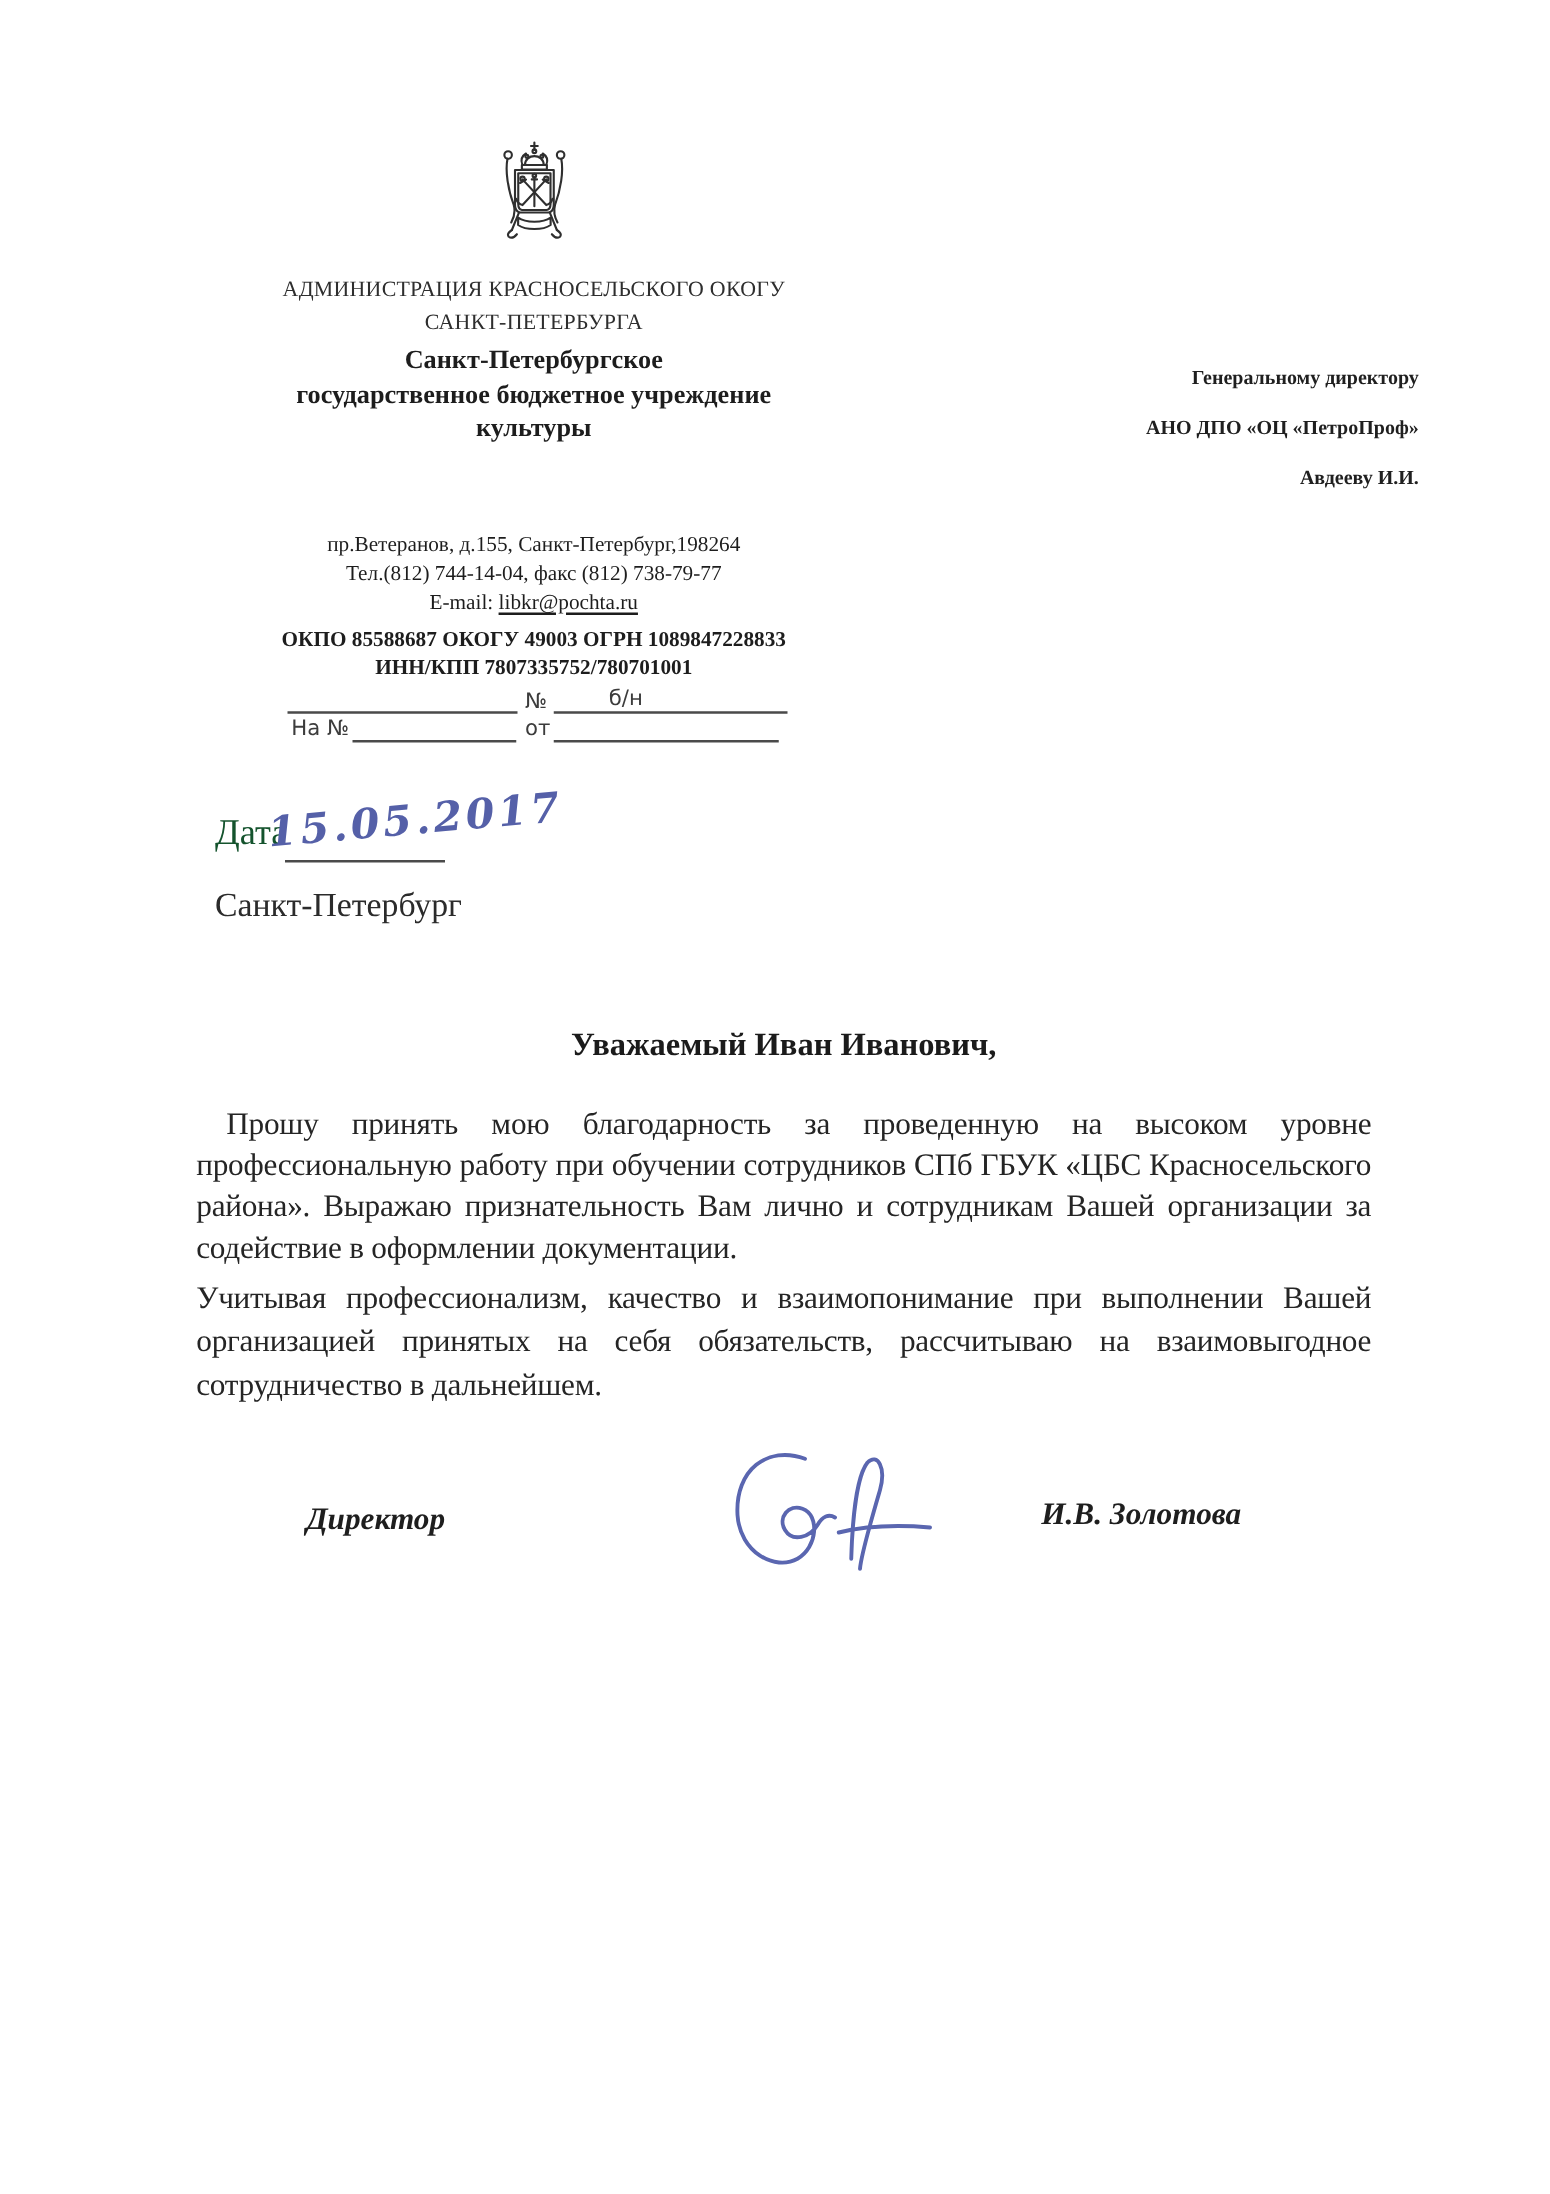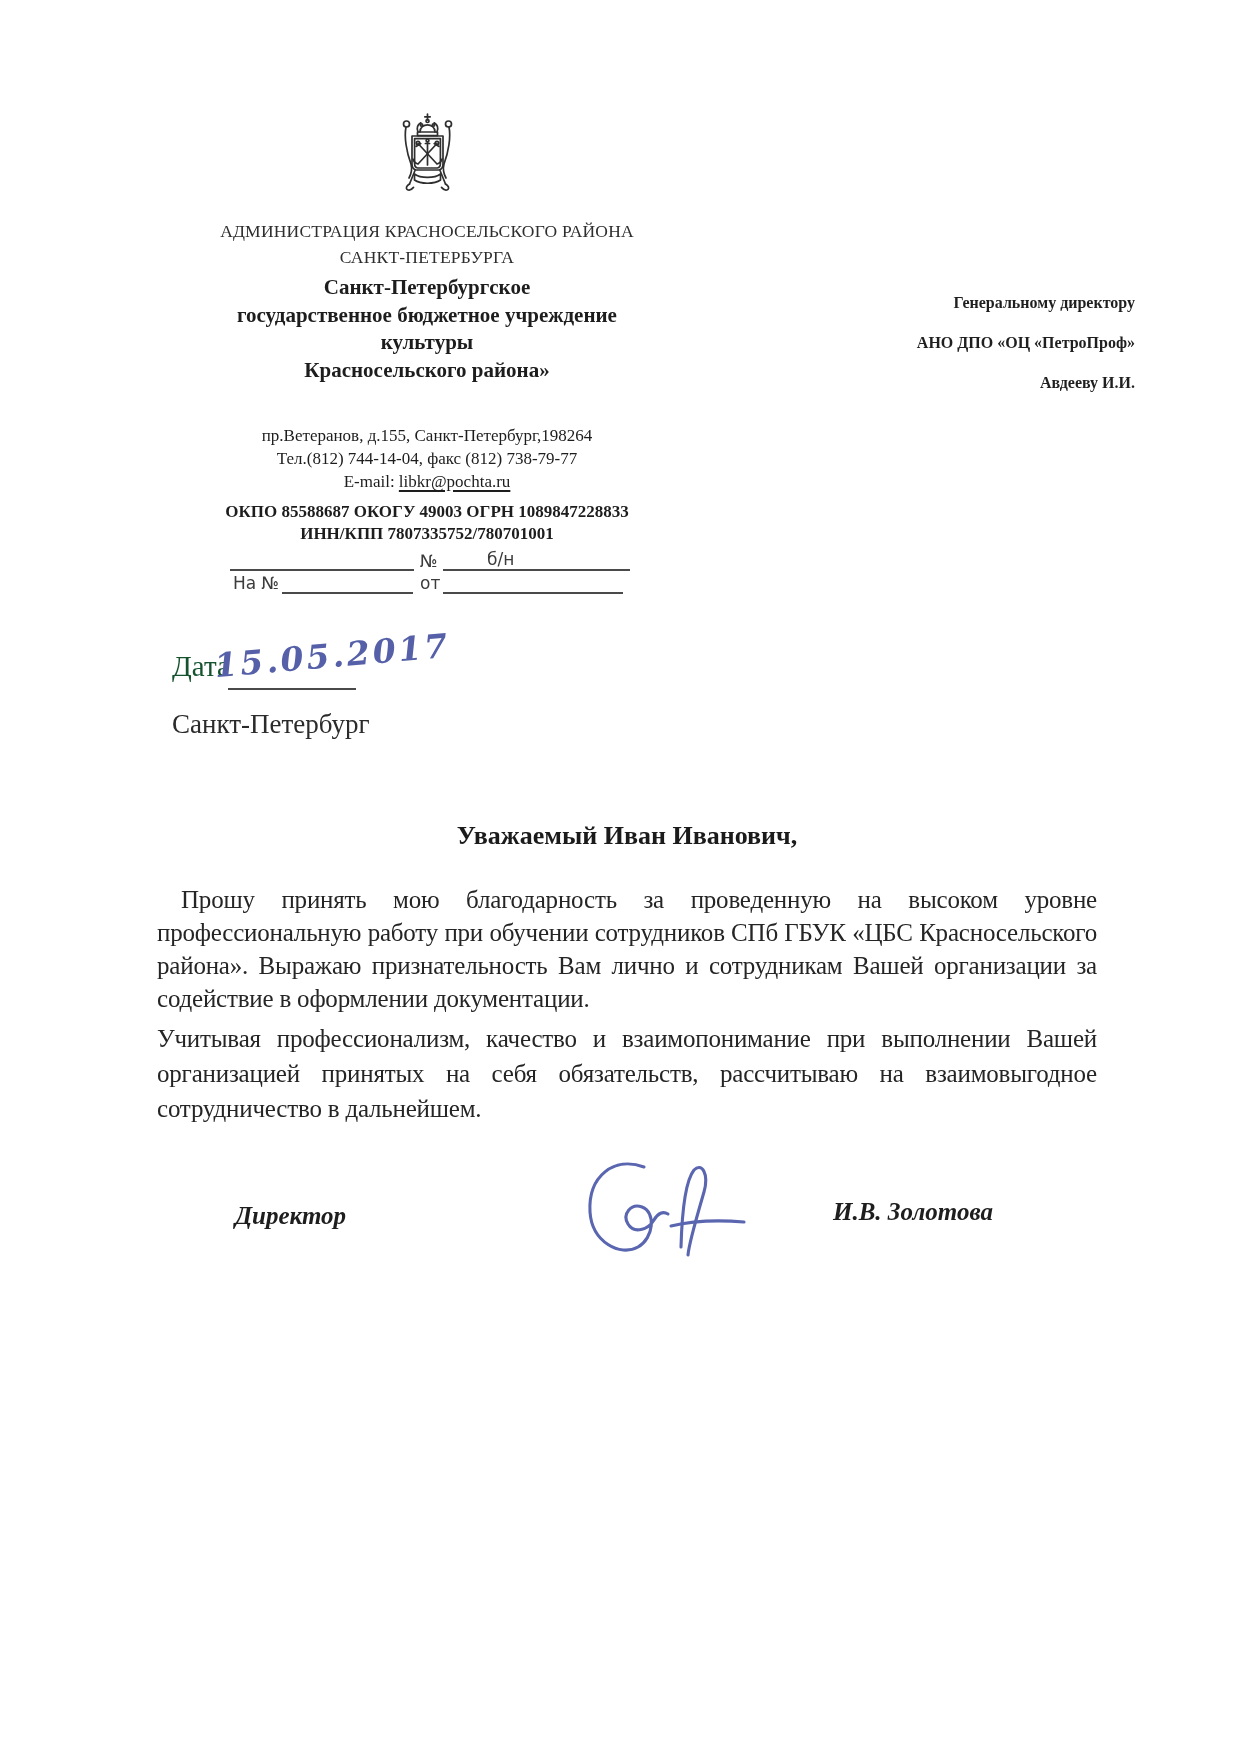--- a/index.html
+++ b/index.html
@@ -40,21 +40,21 @@
                 font-size:26px; font-weight:bold; color:#1b1b1b; }
 
   .para { left:157px; width:940px; font-size:25px; color:#252525; letter-spacing:-0.2px; }
   .p1 { top:883px; }
   .p2 { top:1021px; }
   .p1 .ln { height:33px; line-height:33px; }
   .p2 .ln { height:35px; line-height:35px; }
   .jline  { text-align:justify; text-align-last:justify; }
   .indent { text-indent:24px; }
 
-  .sig-title { left:235px; top:1202px; font-size:25px; font-weight:bold; font-style:italic; color:#1e1e1e; }
+  .sig-title { left:245px; top:1202px; font-size:25px; font-weight:bold; font-style:italic; color:#1e1e1e; }
   .sig-name  { left:833px; top:1198px; font-size:25px; font-weight:bold; font-style:italic; color:#1e1e1e; }
 
   .emblem   { left:385px; top:112px; }
   .sign-img { left:576px; top:1154px; }
 </style>
 </head>
 <body>
 
 <div class="page">
 
@@ -88,29 +88,28 @@
       <path d="M31,34.4 l4.8,-2.8 M54,34.4 l-4.8,-2.8"></path>
 
       <path d="M30,58.5 L24.5,72 M55,58.5 L60.5,72"></path>
       <path d="M24.5,72 q-4.5,3 -2.5,5.4 q3,2.2 6.5,-2 M60.5,72 q4.5,3 2.5,5.4 q-3,2.2 -6.5,-2"></path>
 
       <path d="M29.5,62 C35.5,66.5 49.5,66.5 55.5,62 L55.5,68 C49.5,72.3 35.5,72.3 29.5,68 z"></path>
     </g>
   </svg>
 
   <div class="abs lh-col admin">
-    <div>АДМИНИСТРАЦИЯ КРАСНОСЕЛЬСКОГО РАЙОНА</div>
+    <div>АДМИНИСТРАЦИЯ КРАСНОСЕЛЬСКОГО ОКОГУ</div>
     <div>САНКТ-ПЕТЕРБУРГА</div>
   </div>
 
   <div class="abs lh-col org">
     <div>Санкт-Петербургское</div>
     <div>государственное бюджетное учреждение</div>
     <div>культуры</div>
-    <div>Красносельского района»</div>
   </div>
 
   <div class="abs lh-col contacts">
     <div>пр.Ветеранов, д.155, Санкт-Петербург,198264</div>
     <div>Тел.(812) 744-14-04, факс (812) 738-79-77</div>
     <div>
       <span>E-mail:</span>
       <span class="email-val">libkr@pochta.ru</span>
     </div>
   </div>

